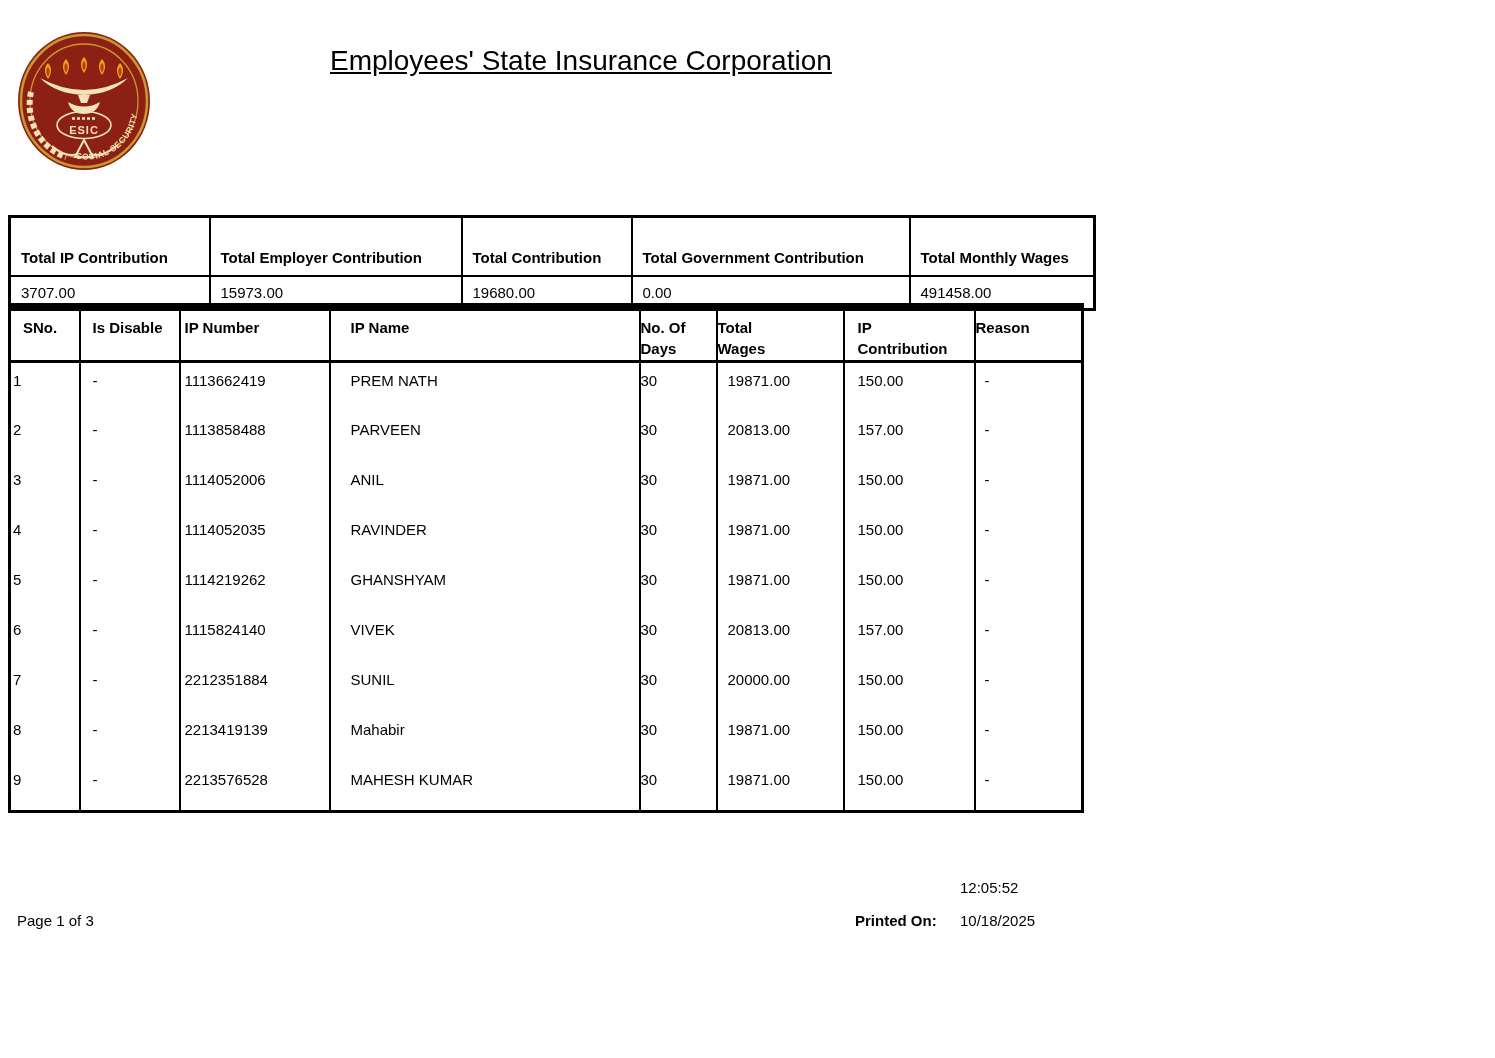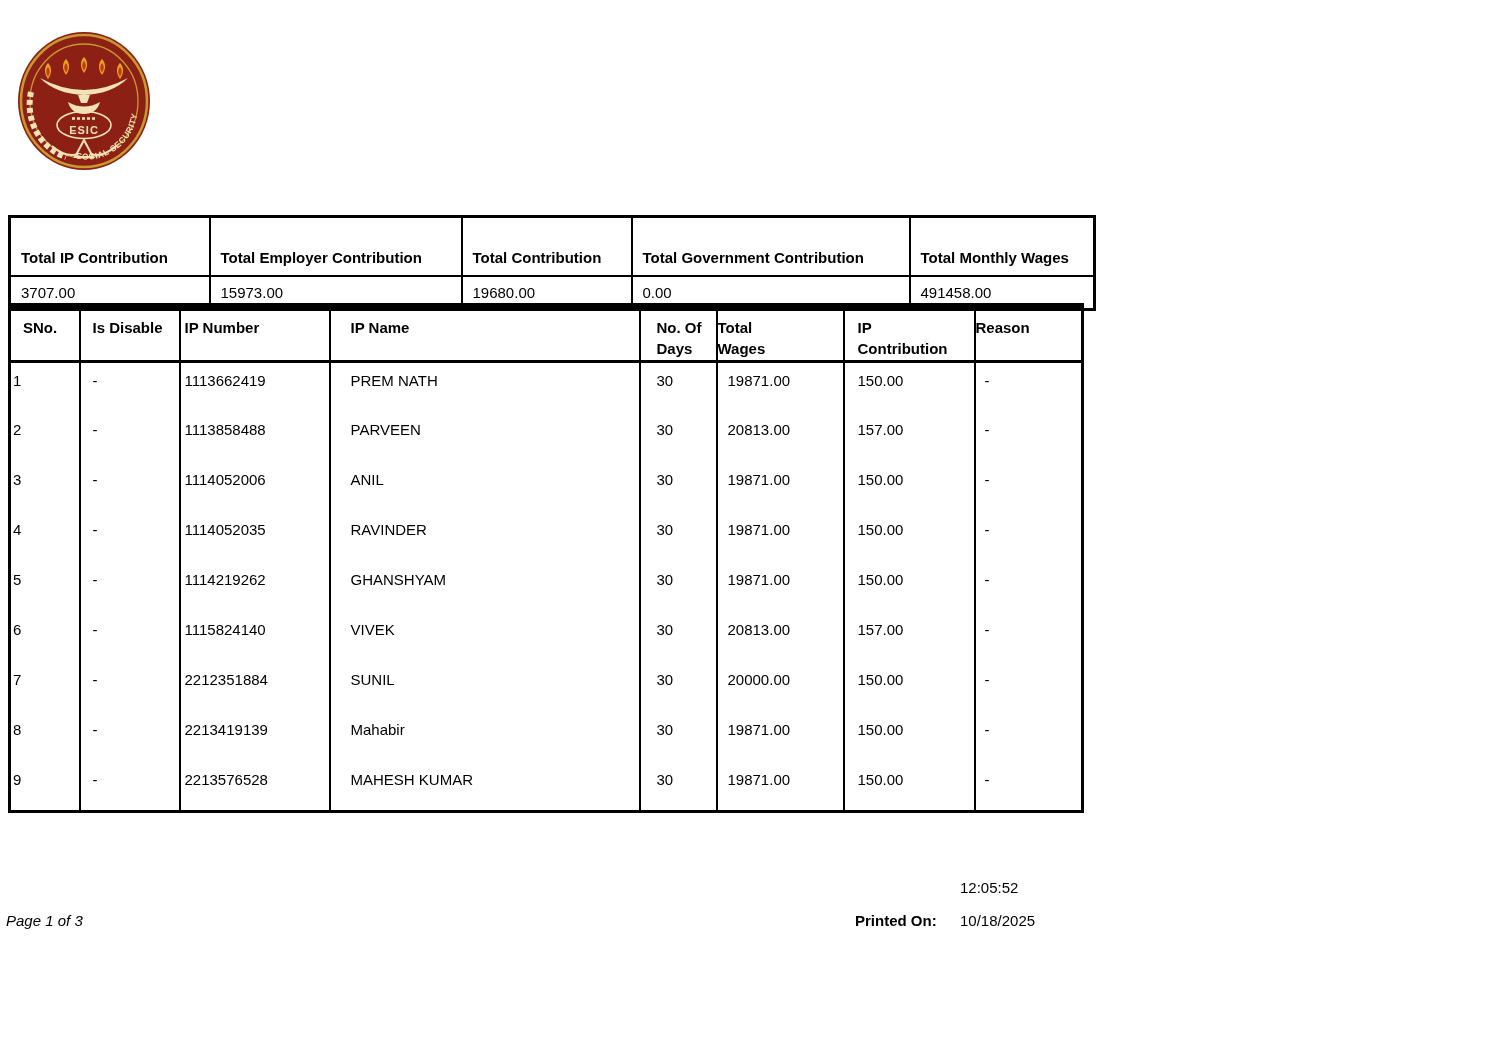--- a/index.html
+++ b/index.html
@@ -92,36 +92,35 @@
     border-top: none;
     border-bottom: none;
     padding-top: 9px;
     line-height: 17px;
   }
   
   th.c0 { padding-left: 12px; }   td.c0 { padding-left: 2px; }
   th.c1, td.c1 { padding-left: 12px; }
   th.c2, td.c2 { padding-left: 4px; }
   th.c3, td.c3 { padding-left: 20px; }
-  th.c4, td.c4 { padding-left: 16px; }
+  th.c4, td.c4 { padding-left: 0; }
   th.c5 { text-align: center; padding-left: 0; } td.c5 { padding-left: 10px; }
   th.c6, td.c6 { padding-left: 13px; }
   th.c7 { text-align: center; padding-left: 0; } td.c7 { padding-left: 9px; }
 
   
   .print-time {
     position: absolute;
     left: 960px; top: 879px;
     font-size: 15px;
   }
   .page-info {
     position: absolute;
-    left: 6px; top: 912px;
-    font-size: 15px;
-    font-style: italic;
+    left: 17px; top: 912px;
+    font-size: 15px;
   }
   .printed-on-label {
     position: absolute;
     left: 855px; top: 912px;
     font-size: 15px;
     font-weight: bold;
   }
   .printed-on-date {
     position: absolute;
     left: 960px; top: 912px;
@@ -176,20 +175,21 @@
       <path d="M102 116 Q88 128 76 124" fill="none" stroke-width="2" stroke="#F2E2BA"></path>
 
       <path id="arcR" d="M60 128 A 52 55 0 0 0 123 62" fill="none" stroke="none"></path>
       <text font-size="8.5" font-weight="bold" letter-spacing="0.5" fill="#F2E2BA">
         <textPath href="#arcR" startOffset="2">SOCIAL SECURITY</textPath>
       </text>
       <path d="M17 62 A 52 55 0 0 0 52 127" fill="none" stroke-width="6" stroke-dasharray="5 3" stroke="#F2E2BA"></path>
     </svg>
   </div>
 
+  <div class="doc-title">Employees' State Insurance Corporation</div>
 
   <table class="summary-table">
     <colgroup>
       <col style="width:200px">
         <col style="width:252px">
         <col style="width:170px">
       <col style="width:278px">
         <col style="width:185px">
     </colgroup>
     <thead>

